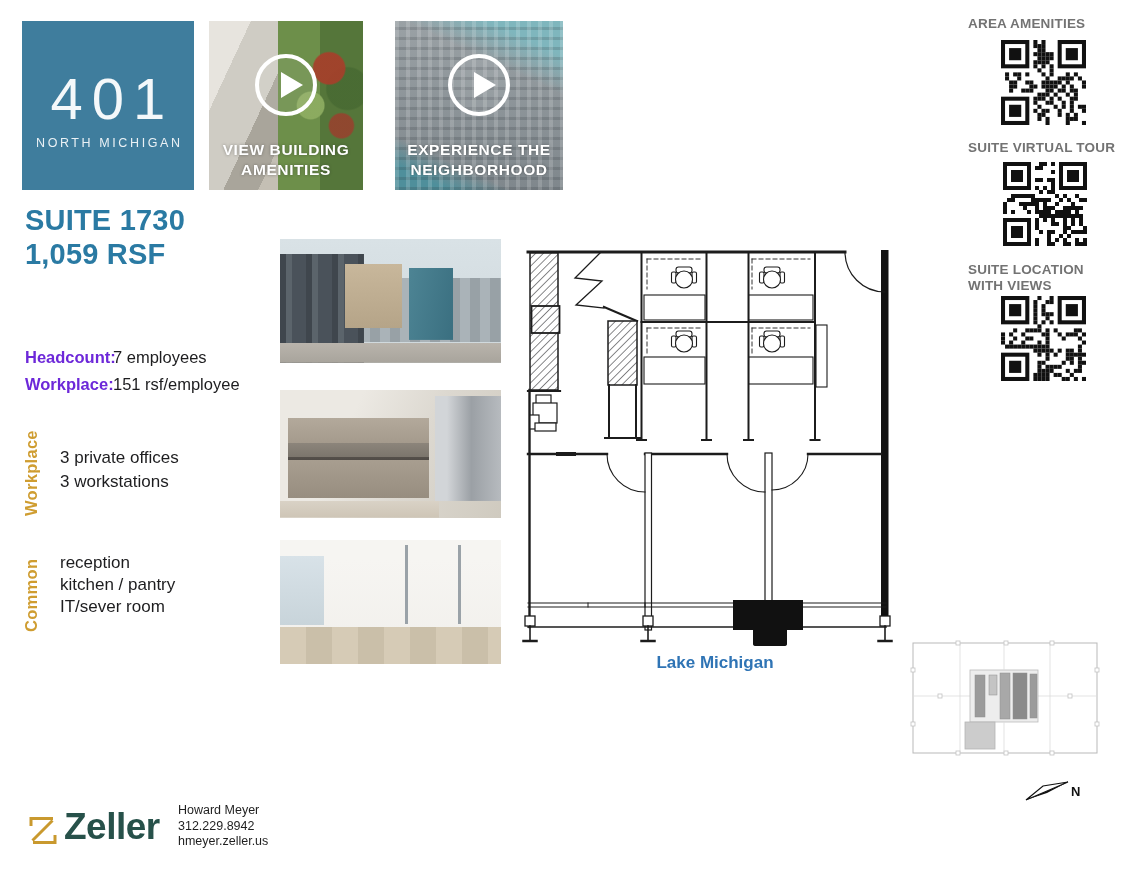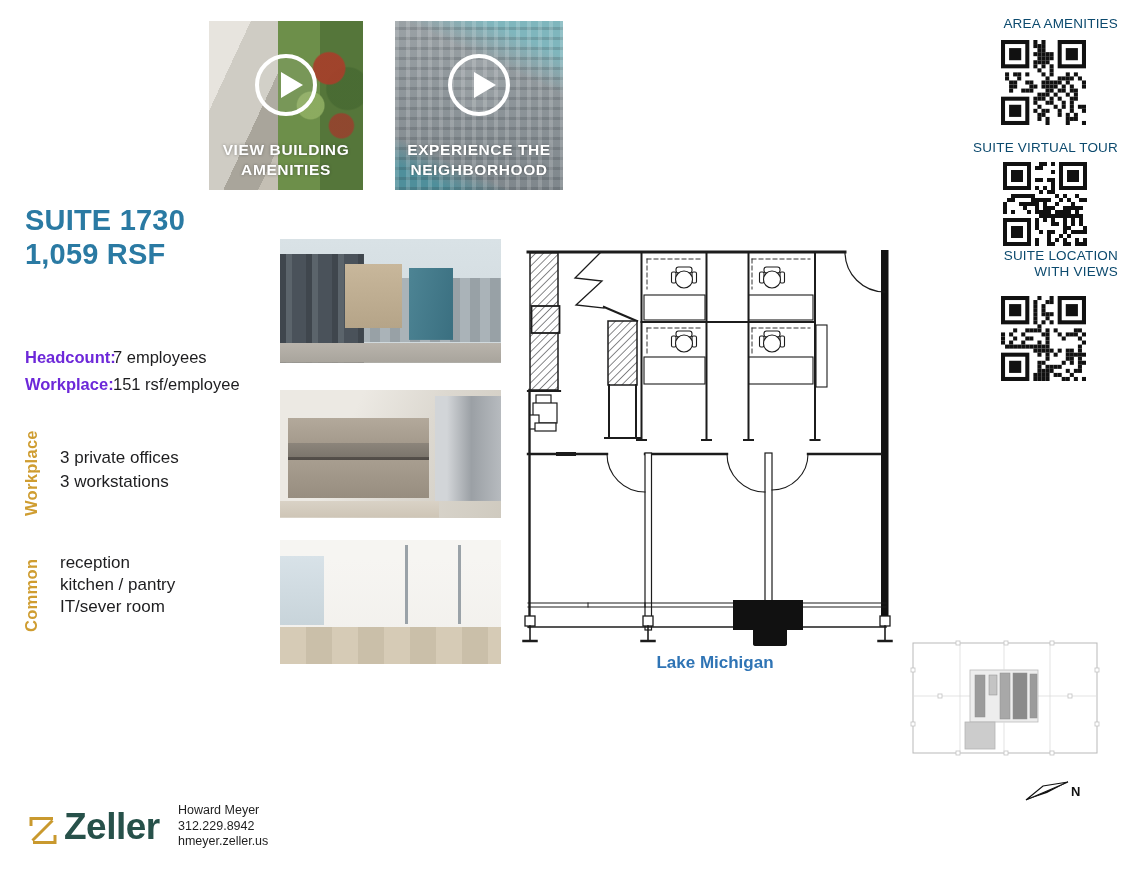--- a/index.html
+++ b/index.html
@@ -27,21 +27,21 @@
       repeating-linear-gradient(90deg, rgba(255,255,255,.16) 0 4px, transparent 4px 11px),
       repeating-linear-gradient(0deg, rgba(40,46,52,.18) 0 3px, transparent 3px 10px),
       linear-gradient(205deg,#7fb6bd 0 14%, transparent 30%),
       linear-gradient(25deg,#4f8f9b 0 10%, transparent 22%),
       linear-gradient(180deg,#9aa1a5,#7f878c)}
   .play{position:absolute;left:50%;top:38%;width:62px;height:62px;margin:-31px 0 0 -31px;border:4px solid #fff;border-radius:50%;background:rgba(255,255,255,.08)}
   .play::after{content:"";position:absolute;left:22px;top:14px;border-left:22px solid #fff;border-top:13px solid transparent;border-bottom:13px solid transparent}
   .vid-label{position:absolute;left:0;right:0;bottom:10px;text-align:center;color:#fff;font-size:15.5px;font-weight:600;line-height:20px;letter-spacing:.6px;text-shadow:0 0 3px rgba(40,40,40,.45)}
 
   
-  .qr-label{position:absolute;left:968px;width:150px;text-align:right;color:#0c4a6e;font-size:13.5px;font-weight:400;letter-spacing:.2px;line-height:16px}
+  .qr-label{position:absolute;left:968px;width:150px;text-align:left;color:#737373;font-size:13.5px;font-weight:700;letter-spacing:.2px;line-height:16px}
   .qr-svg{position:absolute;background:#fff}
 
   
   .suite-title{position:absolute;left:25px;top:204px;color:#2a7aa3;font-size:29px;font-weight:600;line-height:33.5px;letter-spacing:.2px}
   .stats{position:absolute;left:25px;top:344px;font-size:16.5px;line-height:26.5px}
   .stats .lab{display:inline-block;width:88px;color:#6d28d9;font-weight:700}
   .vlabel{position:absolute;writing-mode:vertical-rl;transform:rotate(180deg);color:#cf9d31;font-size:16.5px;font-weight:600;letter-spacing:.3px}
   #workplace-label{left:22px;top:430px;height:86px}
   #common-label{left:22px;top:556px;height:76px}
   .sec-items{position:absolute;left:60px;font-size:17px;color:#1d1d1f}
@@ -86,20 +86,24 @@
   #zmark{position:absolute;left:22px;top:812px}
   .wordmark{position:absolute;left:64px;top:806px;color:#27514a;font-size:37px;font-weight:700;letter-spacing:-.5px}
   .contact{position:absolute;left:178px;top:803px;font-size:12.5px;line-height:15.5px;font-weight:400;color:#1f1f1f}
   .site-link{position:absolute;left:858px;top:826px;width:232px;text-align:center;color:#d09e33;font-size:18px;font-weight:600;cursor:pointer}
 </style>
 </head>
 <body>
 
 <div class="page">
 
+  <div class="brand-box">
+    <div class="num">401</div>
+    <div class="sub">NORTH MICHIGAN</div>
+  </div>
 
   <div class="video-card" id="video2">
     <div class="play"></div>
     <div class="vid-label">
       <div>EXPERIENCE THE</div>
       <div>NEIGHBORHOOD</div>
     </div>
   </div>
   <div class="video-card" id="video1">
     <div class="play"></div>
@@ -365,21 +369,21 @@
       <rect x="4" y="4" width="20" height="20" fill="#fff"></rect>
       <rect x="8" y="8" width="12" height="12" fill="#111"></rect>
       <rect x="56" y="0" width="28" height="28" fill="#111"></rect>
       <rect x="60" y="4" width="20" height="20" fill="#fff"></rect>
       <rect x="64" y="8" width="12" height="12" fill="#111"></rect>
       <rect x="0" y="56" width="28" height="28" fill="#111"></rect>
       <rect x="4" y="60" width="20" height="20" fill="#fff"></rect>
       <rect x="8" y="64" width="12" height="12" fill="#111"></rect>
     </svg>
 
-  <div class="qr-label" style="top:248px">
+  <div class="qr-label" style="top:262px">
     <div>SUITE LOCATION</div>
     <div>WITH VIEWS</div>
   </div>
   <svg class="qr-svg" id="qr3" style="left:1001px;top:296px" width="85" height="85" viewBox="0 0 84 84">
       <rect x="36" y="0" width="4" height="4" fill="#111"></rect>
       <rect x="48" y="0" width="4" height="4" fill="#111"></rect>
       <rect x="32" y="4" width="4" height="4" fill="#111"></rect>
       <rect x="44" y="4" width="4" height="4" fill="#111"></rect>
       <rect x="48" y="4" width="4" height="4" fill="#111"></rect>
       <rect x="32" y="8" width="4" height="4" fill="#111"></rect>

